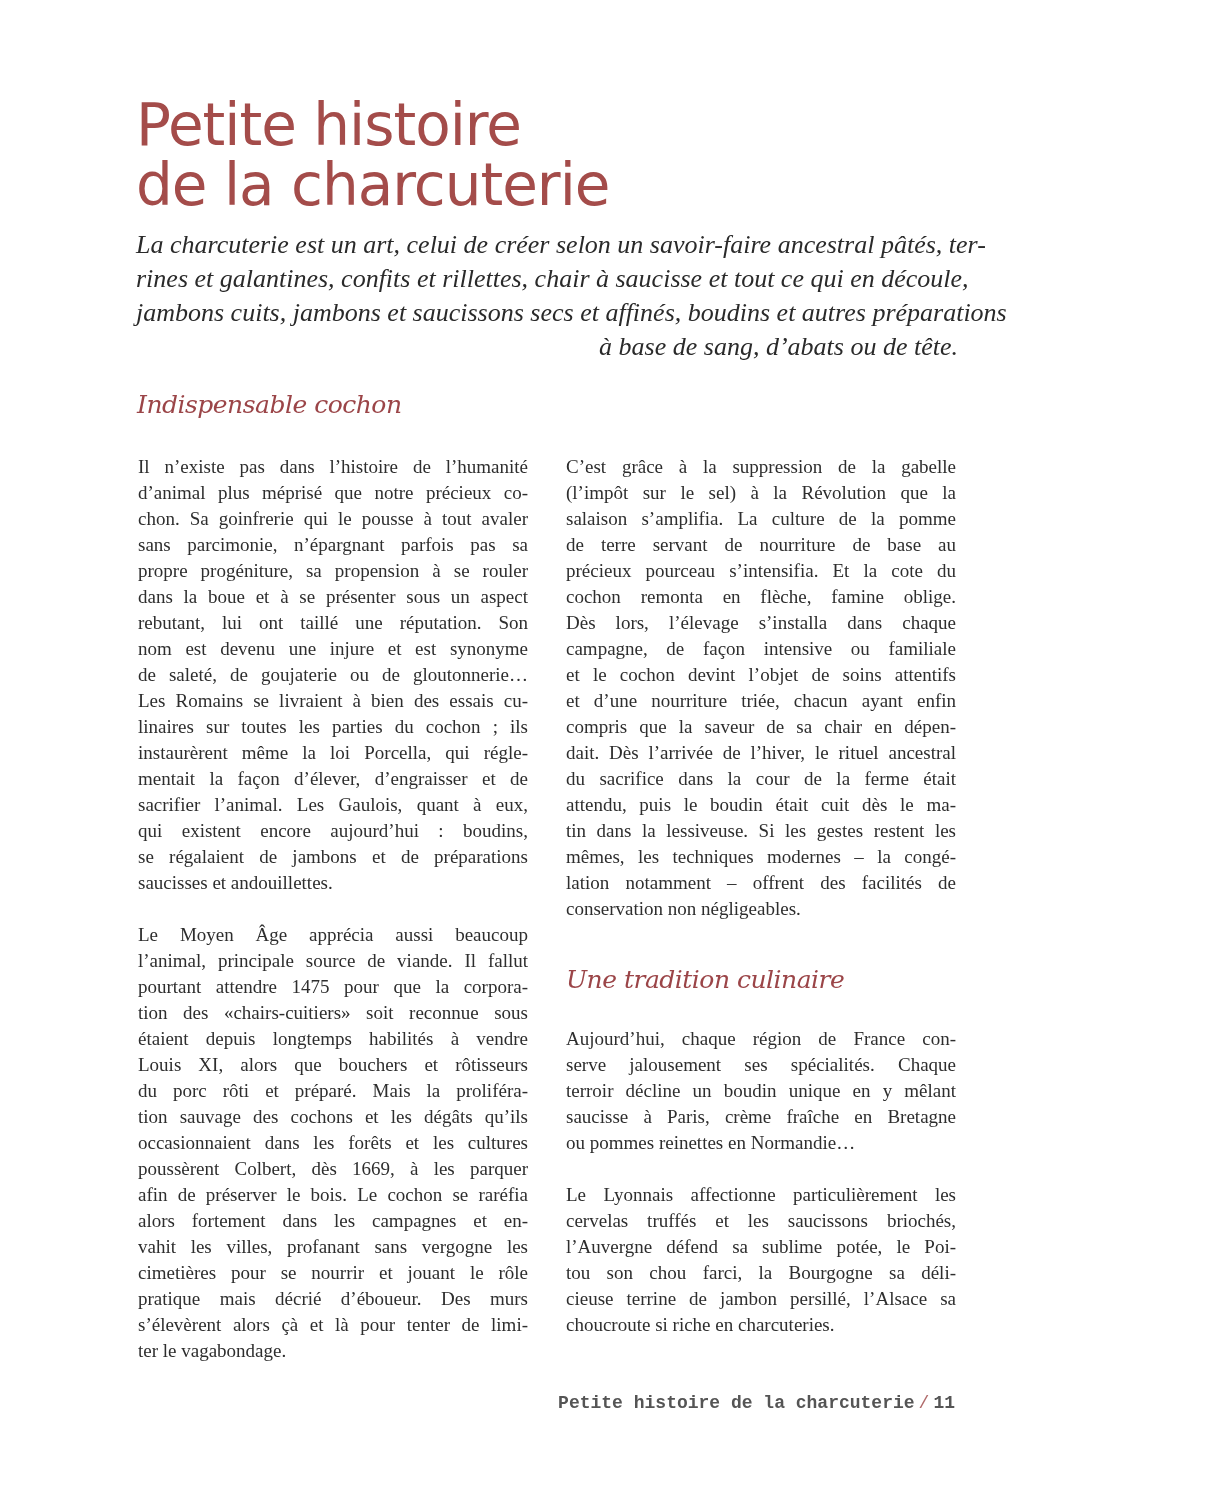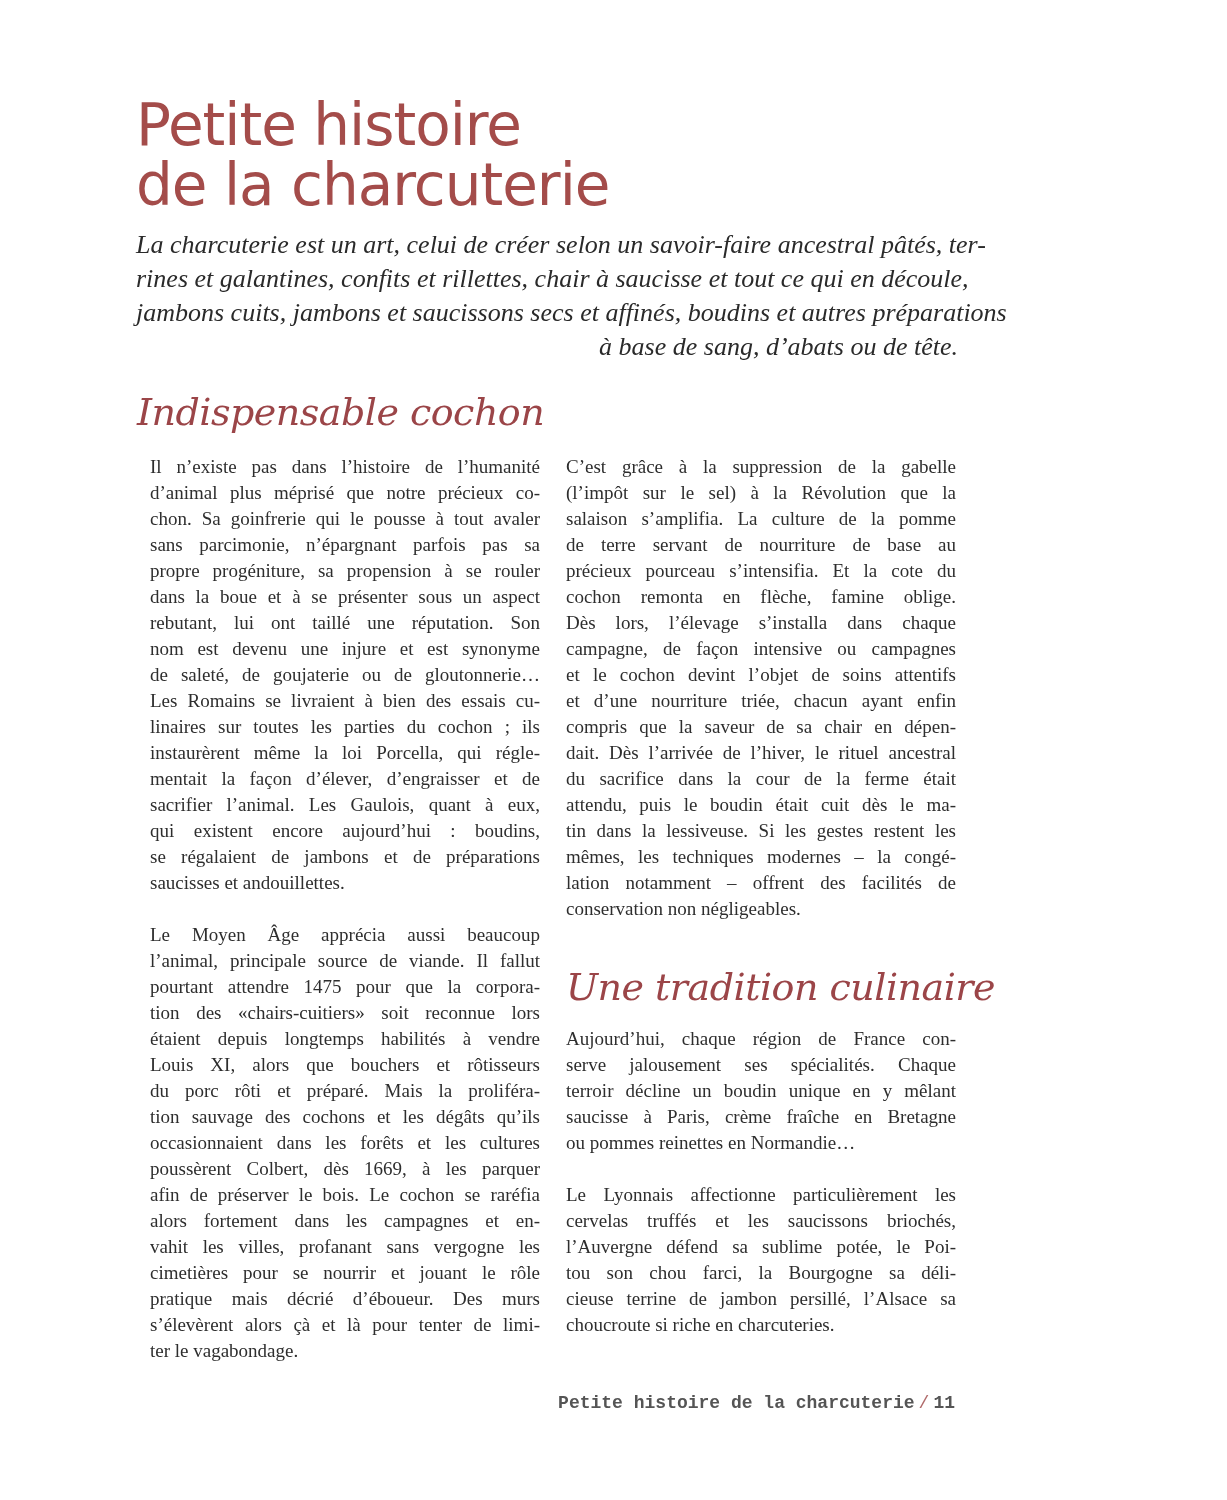--- a/index.html
+++ b/index.html
@@ -46,21 +46,21 @@
       color: #2a2a2a;
       text-align: right;
     }
     .intro span { display: block; white-space: nowrap; }
     .section-heading {
       position: absolute;
       margin: 0;
       font-family: "DejaVu Serif", serif;
       font-style: italic;
       font-weight: normal;
-      font-size: 38px;
+      font-size: 25px;
       letter-spacing: -0.5px;
       color: #9b4548;
     }
     .h-cochon { left: 137px; top: 390px; }
     .h-tradition { left: 566px; top: 965px; }
     .col {
       position: absolute;
       width: 390px;
       font-family: "Liberation Serif", serif;
       font-size: 19px;
@@ -72,21 +72,21 @@
     }
     .col p span {
       display: block;
       white-space: nowrap;
       text-align: justify;
       text-align-last: justify;
     }
     .col p span.last {
       text-align-last: left;
     }
-    .col-left { left: 150px; top: 454px; }
+    .col-left { left: 138px; top: 454px; }
     .col-right-a { left: 566px; top: 454px; }
     .col-right-b { left: 566px; top: 1026px; }
     .footer {
       position: absolute;
       right: 272px;
       top: 1393px;
       font-family: Liberation Mono, monospace;
       font-size: 18px;
       font-weight: bold;
       color: #555555;
@@ -130,21 +130,21 @@
       <span>mentait la façon d’élever, d’engraisser et de</span>
       <span>sacrifier l’animal. Les Gaulois, quant à eux,</span>
       <span>qui existent encore aujourd’hui : boudins,</span>
       <span>se régalaient de jambons et de préparations</span>
       <span class="last">saucisses et andouillettes.</span>
     </p>
     <p>
       <span>Le Moyen Âge apprécia aussi beaucoup</span>
       <span>l’animal, principale source de viande. Il fallut</span>
       <span>pourtant attendre 1475 pour que la corpora-</span>
-      <span>tion des «chairs-cuitiers» soit reconnue lors</span>
+      <span>tion des «chairs-cuitiers» soit reconnue sous</span>
       <span>étaient depuis longtemps habilités à vendre</span>
       <span>Louis XI, alors que bouchers et rôtisseurs</span>
       <span>du porc rôti et préparé. Mais la proliféra-</span>
       <span>tion sauvage des cochons et les dégâts qu’ils</span>
       <span>occasionnaient dans les forêts et les cultures</span>
       <span>poussèrent Colbert, dès 1669, à les parquer</span>
       <span>afin de préserver le bois. Le cochon se raréfia</span>
       <span>alors fortement dans les campagnes et en-</span>
       <span>vahit les villes, profanant sans vergogne les</span>
       <span>cimetières pour se nourrir et jouant le rôle</span>
@@ -156,21 +156,21 @@
 
   <div class="col col-right-a">
     <p>
       <span>C’est grâce à la suppression de la gabelle</span>
       <span>(l’impôt sur le sel) à la Révolution que la</span>
       <span>salaison s’amplifia. La culture de la pomme</span>
       <span>de terre servant de nourriture de base au</span>
       <span>précieux pourceau s’intensifia. Et la cote du</span>
       <span>cochon remonta en flèche, famine oblige.</span>
       <span>Dès lors, l’élevage s’installa dans chaque</span>
-      <span>campagne, de façon intensive ou campagnes</span>
+      <span>campagne, de façon intensive ou familiale</span>
       <span>et le cochon devint l’objet de soins attentifs</span>
       <span>et d’une nourriture triée, chacun ayant enfin</span>
       <span>compris que la saveur de sa chair en dépen-</span>
       <span>dait. Dès l’arrivée de l’hiver, le rituel ancestral</span>
       <span>du sacrifice dans la cour de la ferme était</span>
       <span>attendu, puis le boudin était cuit dès le ma-</span>
       <span>tin dans la lessiveuse. Si les gestes restent les</span>
       <span>mêmes, les techniques modernes – la congé-</span>
       <span>lation notamment – offrent des facilités de</span>
       <span class="last">conservation non négligeables.</span>

